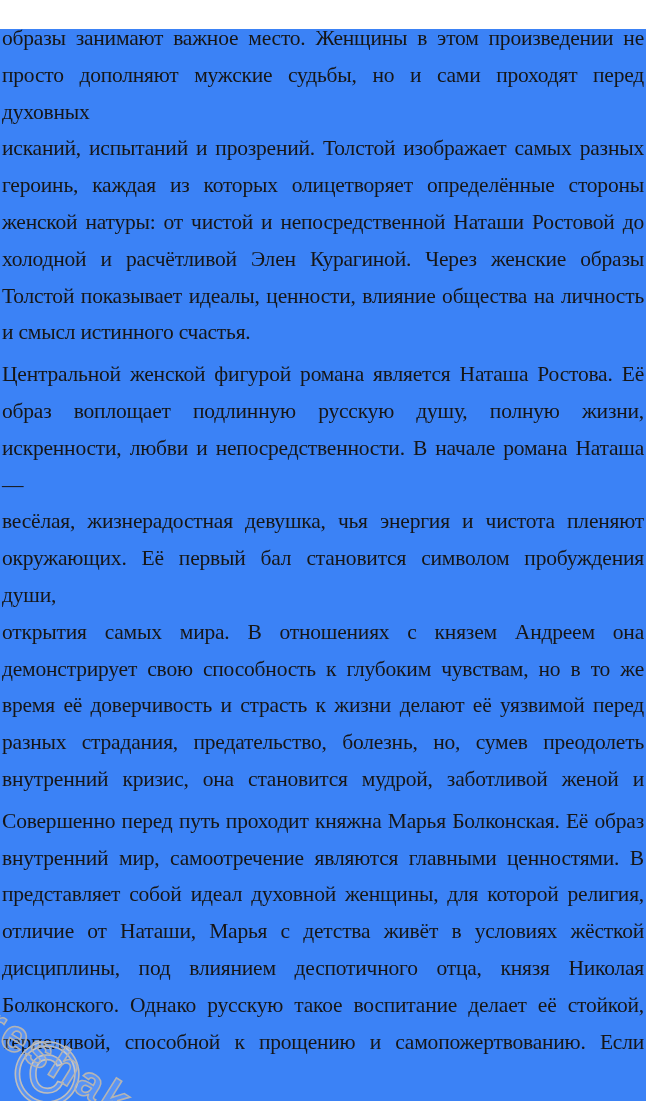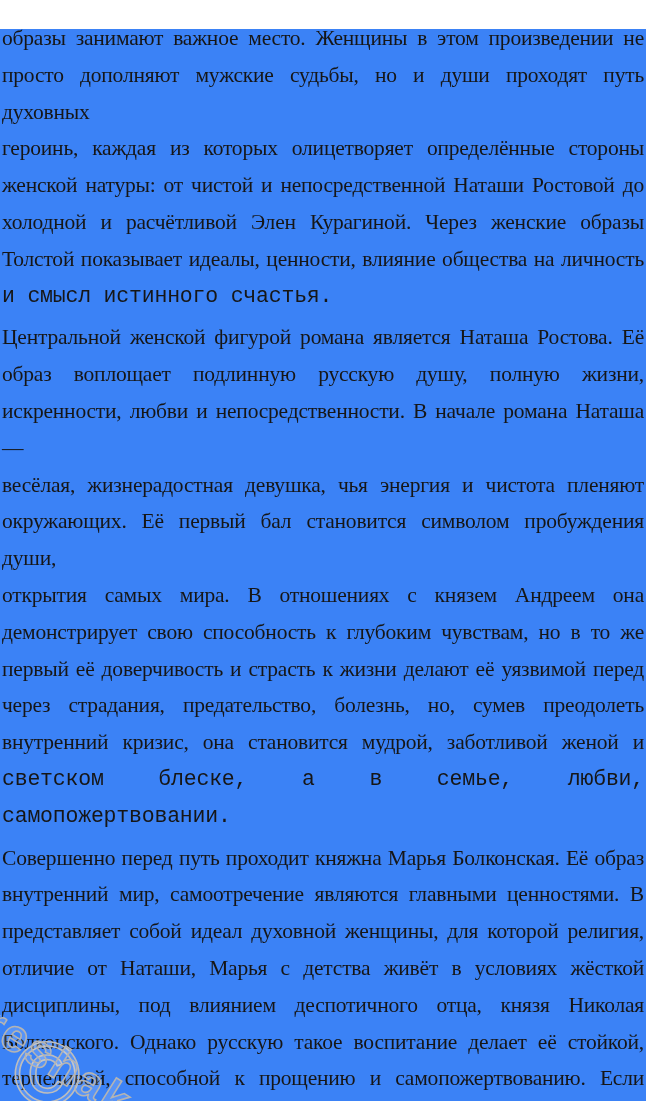--- a/index.html
+++ b/index.html
@@ -31,21 +31,20 @@
   .line {
     font-size: 21.5px;
     line-height: 36.8px;
     letter-spacing: -0.2px;
     text-align: justify;
     text-align-last: justify;
     white-space: normal;
   }
   .line-last {
     text-align-last: left;
-    font-family: Liberation Mono, monospace;
   }
   .watermark {
     position: absolute;
     inset: 0;
     pointer-events: none;
     z-index: 3;
   }
   .wm-text {
     position: absolute;
     left: 2px;
@@ -71,39 +70,39 @@
     -webkit-text-stroke: 1.6px #bdbdbd;
   }
 </style>
 </head>
 <body>
 
 <div class="page">
   <div class="text-body">
       <div class="paragraph">
         <div class="line">образы занимают важное место. Женщины в этом произведении не</div>
-        <div class="line">просто дополняют мужские судьбы, но и души проходят путь духовных</div>
+        <div class="line">просто дополняют мужские судьбы, но и сами проходят перед духовных</div>
+        <div class="line">исканий, испытаний и прозрений. Толстой изображает самых разных</div>
         <div class="line">героинь, каждая из которых олицетворяет определённые стороны</div>
         <div class="line">женской натуры: от чистой и непосредственной Наташи Ростовой до</div>
         <div class="line">холодной и расчётливой Элен Курагиной. Через женские образы</div>
         <div class="line">Толстой показывает идеалы, ценности, влияние общества на личность</div>
         <div class="line line-last">и смысл истинного счастья.</div>
       </div>
       <div class="paragraph">
         <div class="line">Центральной женской фигурой романа является Наташа Ростова. Её</div>
         <div class="line">образ воплощает подлинную русскую душу, полную жизни,</div>
         <div class="line">искренности, любви и непосредственности. В начале романа Наташа —</div>
         <div class="line">весёлая, жизнерадостная девушка, чья энергия и чистота пленяют</div>
         <div class="line">окружающих. Её первый бал становится символом пробуждения души,</div>
         <div class="line">открытия самых мира. В отношениях с князем Андреем она</div>
         <div class="line">демонстрирует свою способность к глубоким чувствам, но в то же</div>
-        <div class="line">первый её доверчивость и страсть к жизни делают её уязвимой перед</div>
-        <div class="line">через страдания, предательство, болезнь, но, сумев преодолеть</div>
+        <div class="line">время её доверчивость и страсть к жизни делают её уязвимой перед</div>
+        <div class="line">разных страдания, предательство, болезнь, но, сумев преодолеть</div>
         <div class="line">внутренний кризис, она становится мудрой, заботливой женой и</div>
-        <div class="line line-last">светском блеске, а в семье, любви, самопожертвовании.</div>
       </div>
       <div class="paragraph">
         <div class="line">Совершенно перед путь проходит княжна Марья Болконская. Её образ</div>
         <div class="line">внутренний мир, самоотречение являются главными ценностями. В</div>
         <div class="line">представляет собой идеал духовной женщины, для которой религия,</div>
         <div class="line">отличие от Наташи, Марья с детства живёт в условиях жёсткой</div>
         <div class="line">дисциплины, под влиянием деспотичного отца, князя Николая</div>
         <div class="line">Болконского. Однако русскую такое воспитание делает её стойкой,</div>
         <div class="line">терпеливой, способной к прощению и самопожертвованию. Если</div>
       </div>

